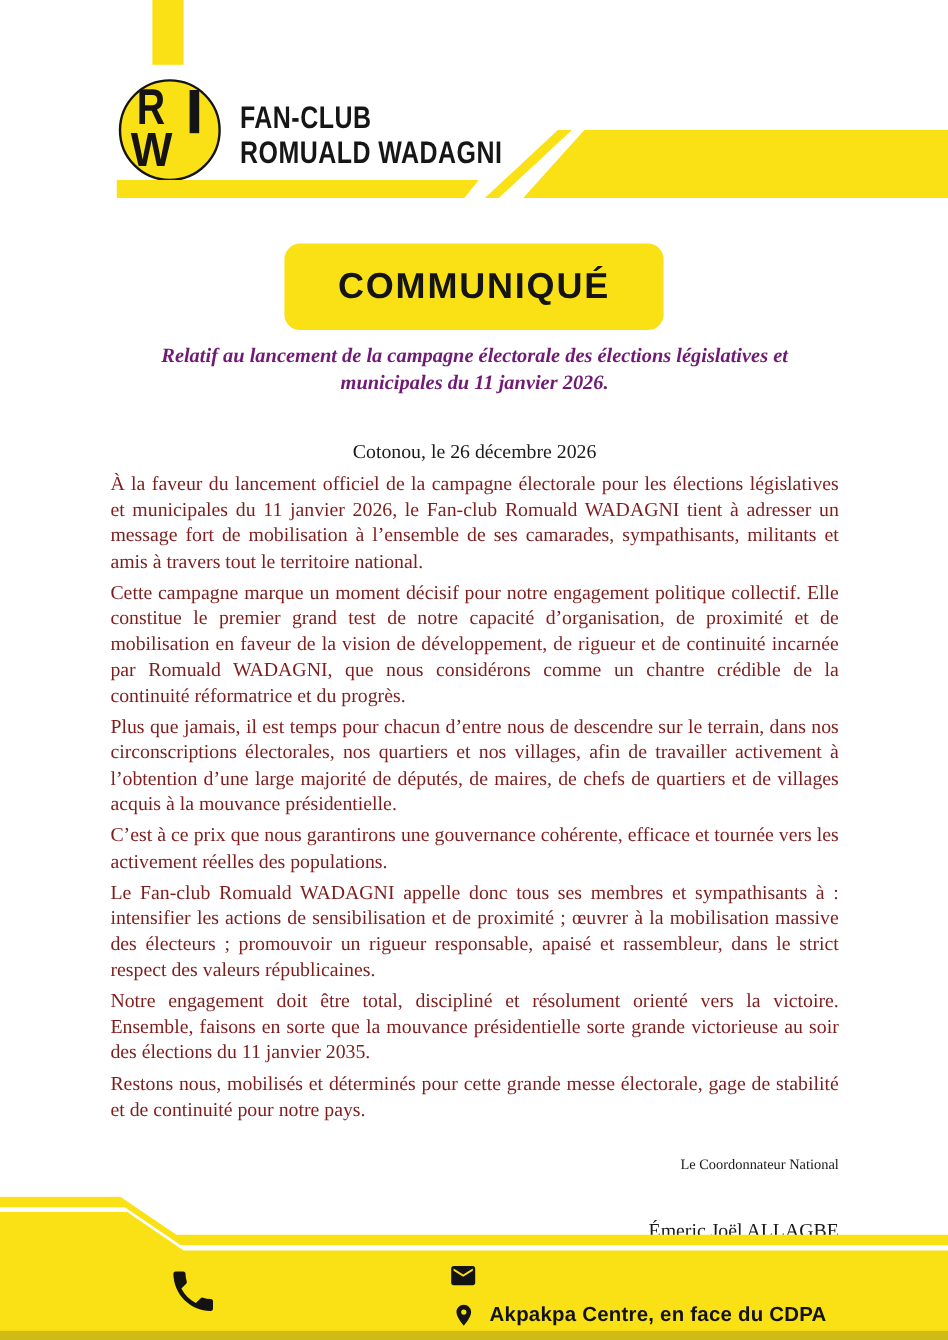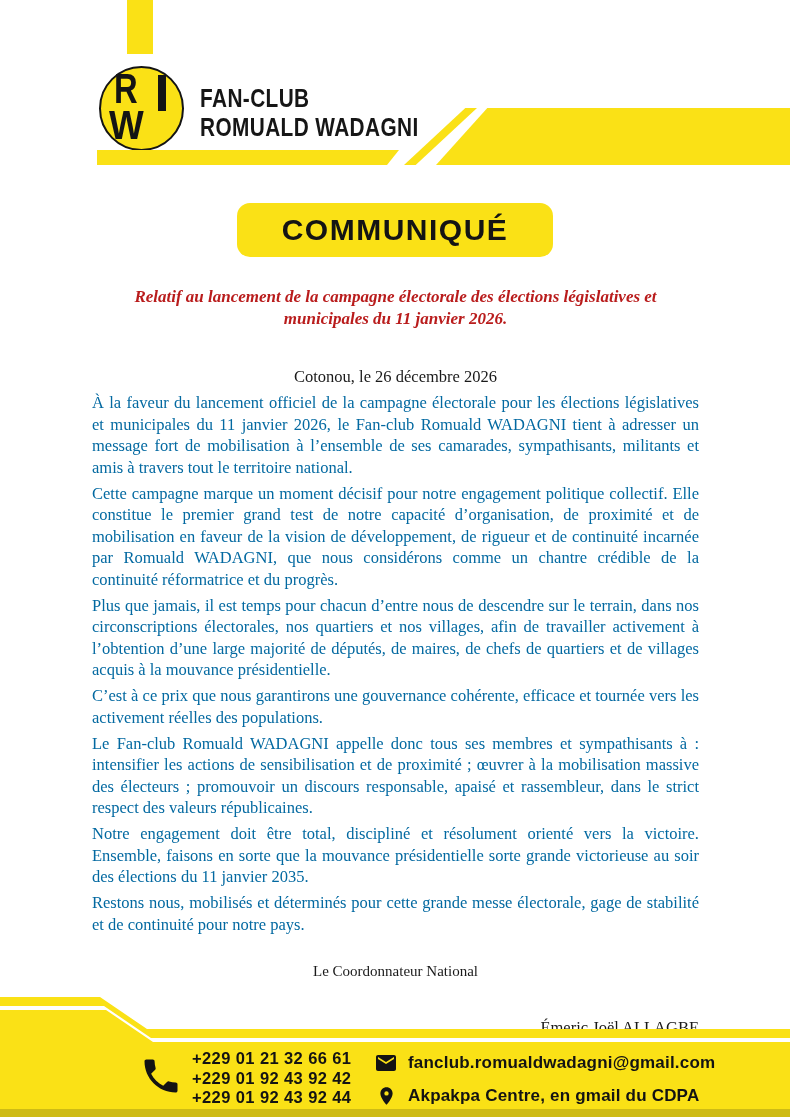--- a/index.html
+++ b/index.html
@@ -26,34 +26,34 @@
             font-size:26px; line-height:29px; color:#161616;
             transform:scaleX(.8); transform-origin:left top; letter-spacing:.5px; }
   .bar-long    { left:97px;  top:150px; width:302px; height:15px; background:var(--yellow);
                  clip-path:polygon(0 0,100% 0,calc(100% - 12px) 100%,0 100%); }
   .stripe-thin { left:404px; top:108px; width:73px; height:57px; background:var(--yellow);
                  clip-path:polygon(84% 0,100% 0,16% 100%,0 100%); }
   .band-right  { left:436px; top:108px; width:354px; height:57px; background:var(--yellow);
                  clip-path:polygon(14.5% 0,100% 0,100% 100%,0 100%); }
 
   
-  .banner { left:237px; top:203px; width:316px; height:54px; border-radius:13px;
+  .banner { left:237px; top:203px; width:316px; height:72px; border-radius:13px;
             background:var(--yellow); display:flex; align-items:center; justify-content:center; }
   .banner-text { font-family:"Liberation Sans",sans-serif; font-weight:800;
                  font-size:30px; letter-spacing:1.5px; color:#141414; }
 
   
   .doc { left:92px; top:286px; width:607px; color:var(--ink); }
   .doc-title { text-align:center; font-weight:bold; font-style:italic;
-               font-size:17px; line-height:22px; color:#b91c1c; }
+               font-size:17px; line-height:22px; color:#701a75; }
   .dateline  { margin-top:36px; text-align:center; font-size:16.5px; line-height:21px; }
   .paras { margin-top:5px; }
   .paras .para { margin:0 0 4.5px 0; text-align:justify;
-                 font-size:16.5px; line-height:21.5px; color:#0369a1; }
-  .sig-role { margin-top:28px; text-align:center; font-size:15px; }
+                 font-size:16.5px; line-height:21.5px; color:#7f1d1d; }
+  .sig-role { margin-top:28px; text-align:right; font-size:12px; }
   .sig-name { margin-top:38px; text-align:right; font-size:16.5px; }
 
   
   .foot-stripe { left:0; top:997px; width:790px; height:41px; background:var(--yellow);
     clip-path:polygon(0 0,100px 0,147px 32px,790px 32px,790px 41px,151px 41px,104px 9px,0 9px); }
   .foot-block  { left:0; top:1010px; width:790px; height:107px; background:var(--yellow);
     clip-path:polygon(0 0,106px 0,153px 32px,790px 32px,790px 107px,0 107px); }
   .bottom-shade { left:0; top:1109px; width:790px; height:8px; background:rgba(95,88,20,.28); }
 
   .foot-sans { font-family:"Liberation Sans",sans-serif; font-weight:800; color:#131313; }
@@ -94,56 +94,50 @@
   </div>
 
   <div class="abs doc">
     <div class="doc-title">Relatif au lancement de la campagne électorale des élections législatives et municipales du 11 janvier 2026.</div>
     <div class="dateline">Cotonou, le 26 décembre 2026</div>
     <div class="paras">
         <p class="para">À la faveur du lancement officiel de la campagne électorale pour les élections législatives et municipales du 11 janvier 2026, le Fan-club Romuald WADAGNI tient à adresser un message fort de mobilisation à l’ensemble de ses camarades, sympathisants, militants et amis à travers tout le territoire national.</p>
         <p class="para">Cette campagne marque un moment décisif pour notre engagement politique collectif. Elle constitue le premier grand test de notre capacité d’organisation, de proximité et de mobilisation en faveur de la vision de développement, de rigueur et de continuité incarnée par Romuald WADAGNI, que nous considérons comme un chantre crédible de la continuité réformatrice et du progrès.</p>
         <p class="para">Plus que jamais, il est temps pour chacun d’entre nous de descendre sur le terrain, dans nos circonscriptions électorales, nos quartiers et nos villages, afin de travailler activement à l’obtention d’une large majorité de députés, de maires, de chefs de quartiers et de villages acquis à la mouvance présidentielle.</p>
         <p class="para">C’est à ce prix que nous garantirons une gouvernance cohérente, efficace et tournée vers les activement réelles des populations.</p>
-        <p class="para">Le Fan-club Romuald WADAGNI appelle donc tous ses membres et sympathisants à : intensifier les actions de sensibilisation et de proximité ; œuvrer à la mobilisation massive des électeurs ; promouvoir un discours responsable, apaisé et rassembleur, dans le strict respect des valeurs républicaines.</p>
+        <p class="para">Le Fan-club Romuald WADAGNI appelle donc tous ses membres et sympathisants à : intensifier les actions de sensibilisation et de proximité ; œuvrer à la mobilisation massive des électeurs ; promouvoir un rigueur responsable, apaisé et rassembleur, dans le strict respect des valeurs républicaines.</p>
         <p class="para">Notre engagement doit être total, discipliné et résolument orienté vers la victoire. Ensemble, faisons en sorte que la mouvance présidentielle sorte grande victorieuse au soir des élections du 11 janvier 2035.</p>
         <p class="para">Restons nous, mobilisés et déterminés pour cette grande messe électorale, gage de stabilité et de continuité pour notre pays.</p>
       </div>
     <div class="sig-role">Le Coordonnateur National</div>
     <div class="sig-name">Émeric Joël ALLAGBE</div>
   </div>
 
   <div class="abs foot-stripe"></div>
   <div class="abs foot-block"></div>
 
   <div class="abs phone-icon-box">
     <svg width="44" height="48" viewBox="0 0 24 24">
       <path fill="#131313" d="M6.62 10.79c1.44 2.83 3.76 5.14 6.59 6.59l2.2-2.2c.27-.27.67-.36 1.02-.24 1.12.37 2.33.57 3.57.57.55 0 1 .45 1 1V20c0 .55-.45 1-1 1-9.39 0-17-7.61-17-17 0-.55.45-1 1-1h3.5c.55 0 1 .45 1 1 0 1.25.2 2.45.57 3.57.11.35.03.74-.25 1.02l-2.2 2.2z"></path>
     </svg>
   </div>
 
-  <div class="abs phones foot-sans">
-      <div class="phone-line">+229 01 21 32 66 61</div>
-      <div class="phone-line">+229 01 92 43 92 42</div>
-      <div class="phone-line">+229 01 92 43 92 44</div>
-    </div>
 
   <div class="abs contact-row email-row">
     <span class="icon-box">
       <svg width="24" height="24" viewBox="0 0 24 24">
         <path fill="#131313" d="M20 4H4c-1.1 0-1.99.9-1.99 2L2 18c0 1.1.9 2 2 2h16c1.1 0 2-.9 2-2V6c0-1.1-.9-2-2-2zm0 4-8 5-8-5V6l8 5 8-5v2z"></path>
       </svg>
     </span>
-    <span class="txt foot-sans">fanclub.romualdwadagni@gmail.com</span>
   </div>
 
   <div class="abs contact-row addr-row">
     <span class="icon-box">
       <svg width="21" height="24" viewBox="0 0 24 24">
         <path fill="#131313" d="M12 2C8.13 2 5 5.13 5 9c0 5.25 7 13 7 13s7-7.75 7-13c0-3.87-3.13-7-7-7zm0 9.5a2.5 2.5 0 1 1 0-5 2.5 2.5 0 0 1 0 5z"></path>
       </svg>
     </span>
-    <span class="txt foot-sans">Akpakpa Centre, en gmail du CDPA</span>
+    <span class="txt foot-sans">Akpakpa Centre, en face du CDPA</span>
   </div>
 
   <div class="abs bottom-shade"></div>
 
 </div>
 
 </body></html>

